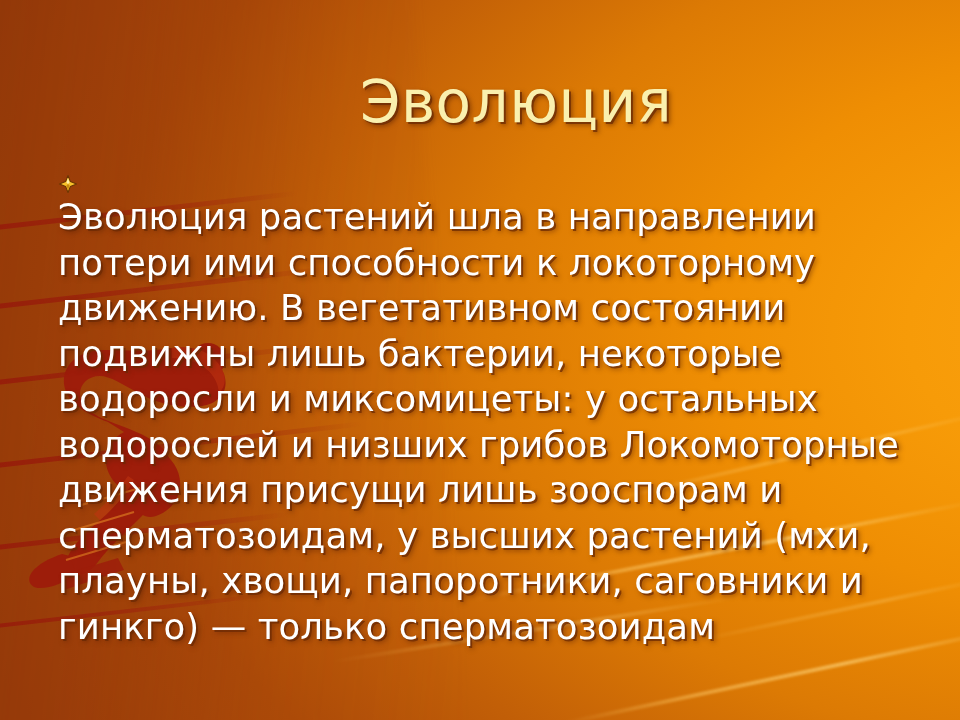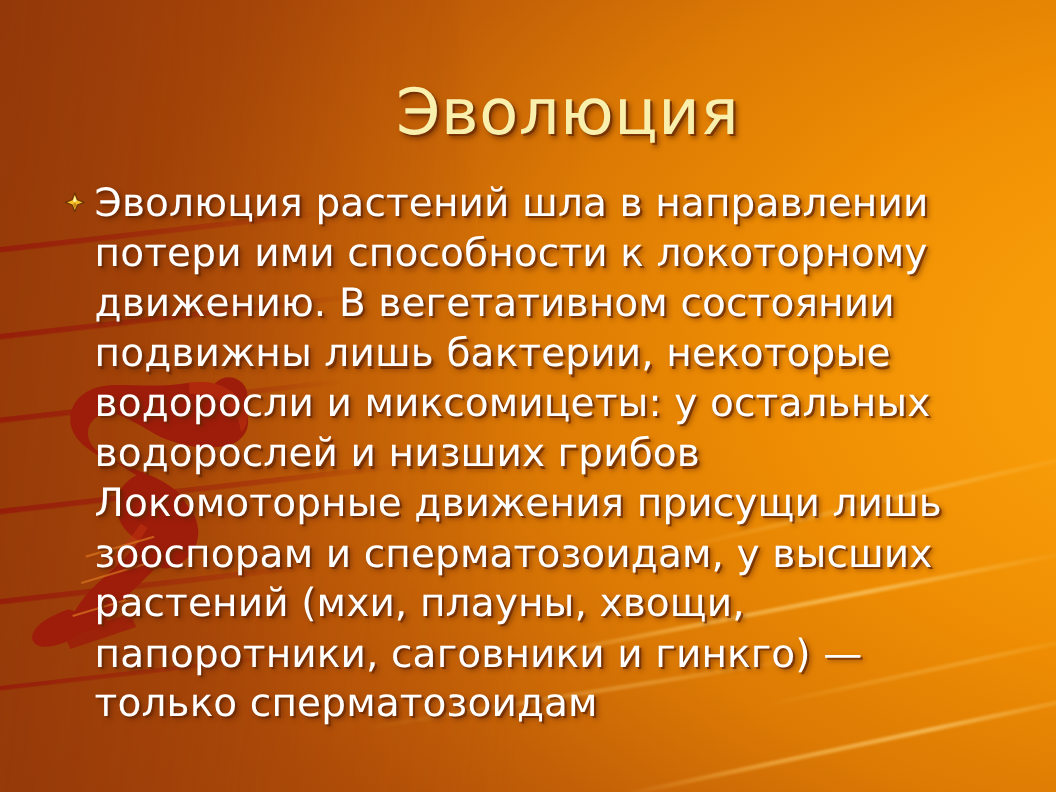--- a/index.html
+++ b/index.html
@@ -139,20 +139,21 @@
     margin-left: 36px;
   }
 
   .body-block {
     position: absolute;
     left: 58px;
     top: 162px;
     width: 858px;
     display: flex;
     align-items: flex-start;
+    flex-direction: column;
   }
   .bullet {
     flex: 0 0 auto;
     width: 20px;
     height: 20px;
     margin-top: 12px;
     margin-right: 8px;
   }
   .body-text {
     flex: 1 1 auto;

